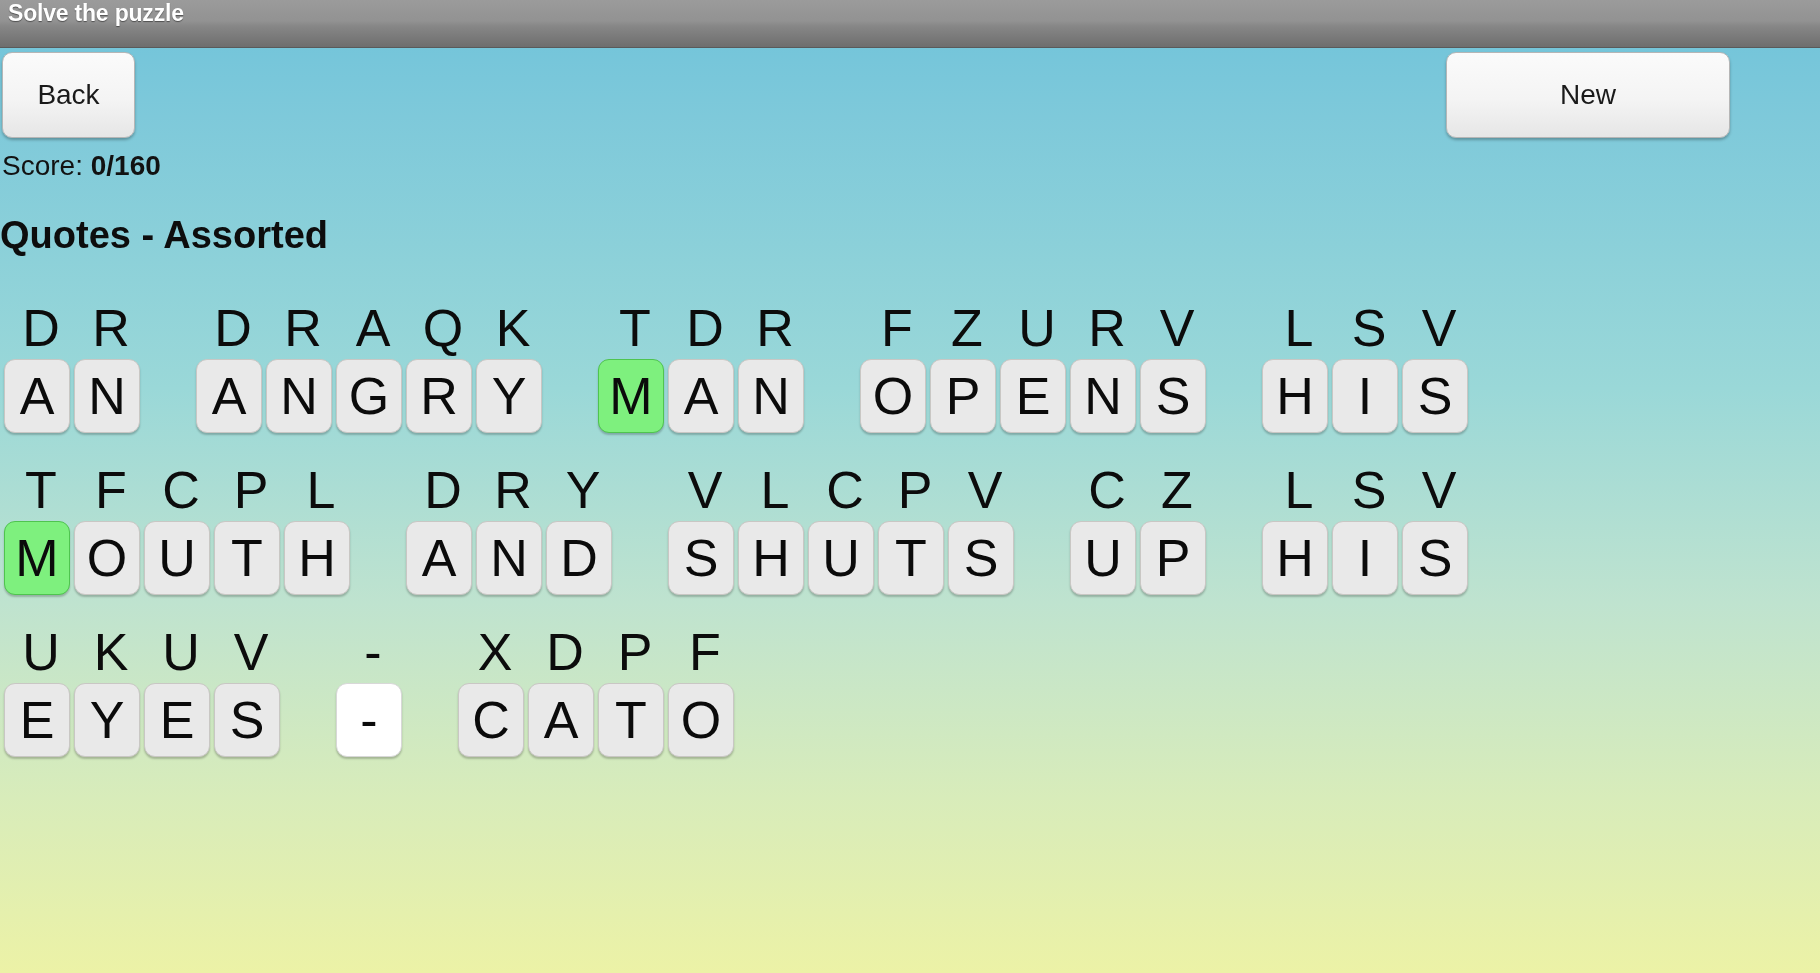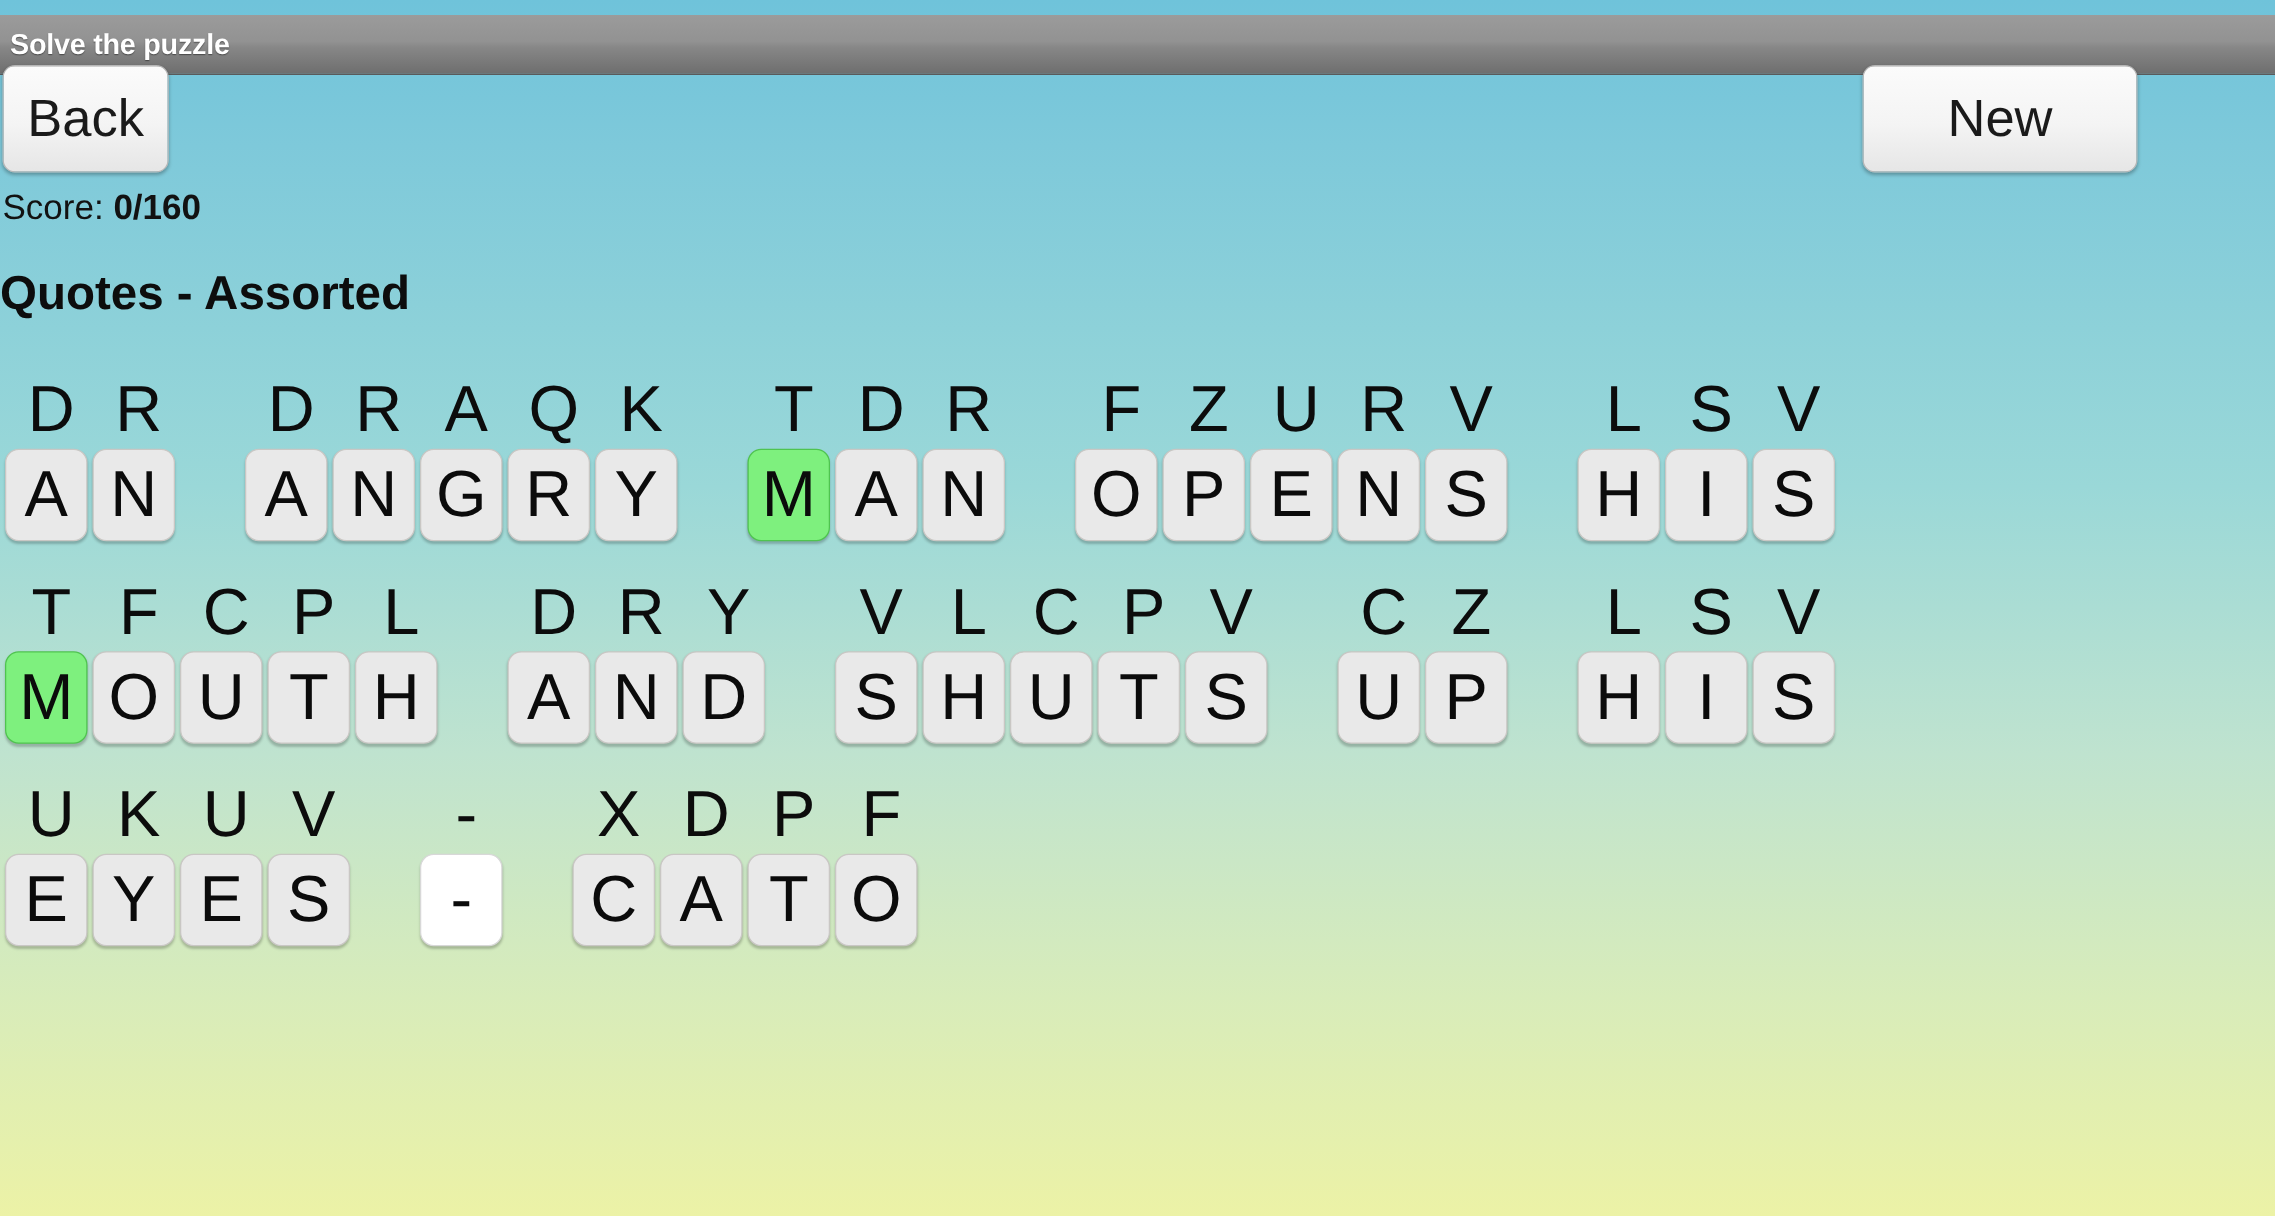--- a/index.html
+++ b/index.html
@@ -12,52 +12,52 @@
   }
   #app {
     position: relative;
     width: 1820px; height: 973px;
     background: linear-gradient(to bottom, #6fc3da 0%, #7ec9da 12%, #9ad8d8 40%, #bfe3cf 62%, #d8ecba 82%, #ecf2a6 100%);
     overflow: hidden;
   }
 
   
   #titlebar {
-    position: absolute; top: 12px; left: 0;
+    position: absolute; top: 0; left: 0;
     width: 1820px; height: 48px;
     background: linear-gradient(to bottom, #9b9b9b 0%, #929292 45%, #878787 55%, #6e6e6e 100%);
     border-bottom: 1px solid #5a5a5a;
-    display: flex; align-items: center;
+    display: flex; 
   }
   #titlebar .tb-text {
     color: #ffffff;
     font-size: 23px;
     font-weight: bold;
     padding-left: 8px;
     letter-spacing: -0.2px;
     text-shadow: 0 1px 1px rgba(0,0,0,0.45);
   }
 
   
   .btn {
     position: absolute;
     background: linear-gradient(to bottom, #fbfbfb 0%, #f4f4f4 55%, #e6e6e6 100%);
     border: 1px solid #b6b6b6;
     border-radius: 10px;
     box-shadow: 0 2px 3px rgba(0,0,0,0.28);
     color: #1a1a1a;
-    font-size: 42px;
+    font-size: 28px;
     display: flex; align-items: center; justify-content: center;
     padding: 0 18px;
     cursor: pointer;
   }
   #back-btn { left: 2px; top: 52px; width: 133px; height: 86px; }
   #new-btn  { left: 1446px; top: 52px; width: 190px; height: 86px; }
   
-  #new-btn { left: 1490px; width: 220px; }
+  #new-btn { left: 1446px; width: 284px; }
 
   
   .meta {
     position: absolute;
     top: 150px;
     font-size: 28px;
     color: #121212;
     white-space: nowrap;
   }
   #score-line { left: 2px; }

